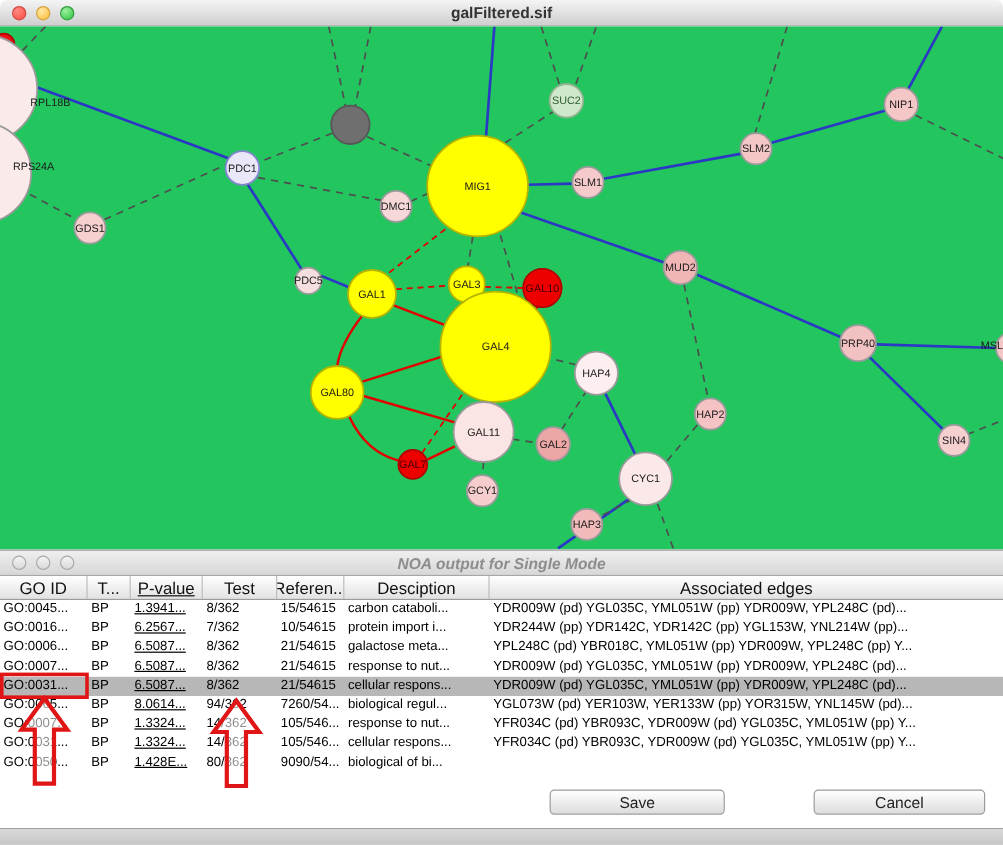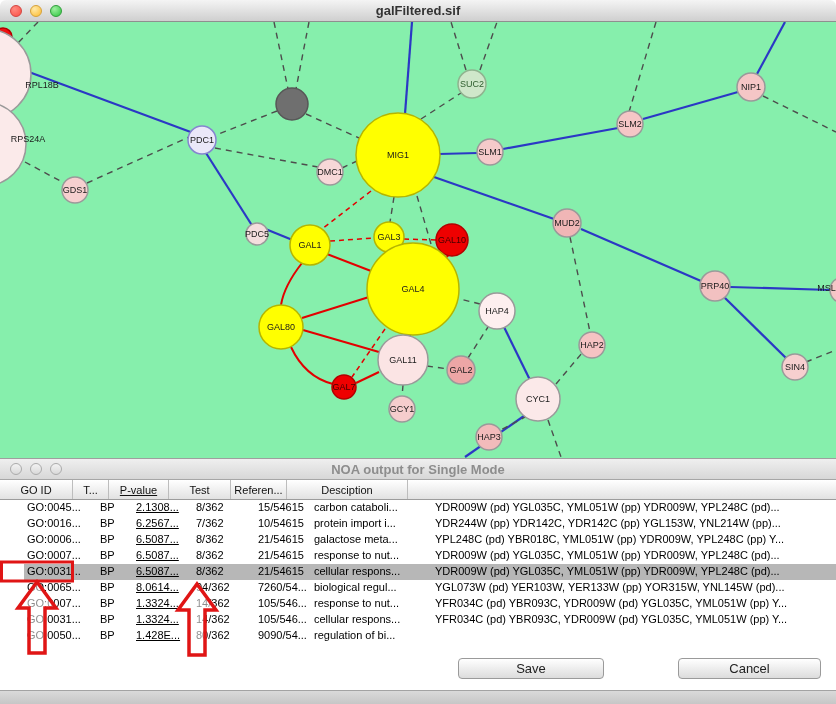--- a/index.html
+++ b/index.html
@@ -15,54 +15,54 @@
     position:absolute; left:0; top:0; width:100%; height:22px;
     background:linear-gradient(#f4f4f4,#cfcfcf);
     border-bottom:1px solid #8f8f8f;
     border-radius:6px 6px 0 0;
     display:flex; align-items:center;
   }
   .titlebar .title, .titlebar2 .title {
     position:absolute; left:0; width:100%; text-align:center;
     font-size:13px; font-weight:bold; color:#333;
   }
-  .titlebar2 .title { color:#8d8d8d; }
+  .titlebar2 .title { color:#8d8d8d;font-style:italic; }
   .tl { width:12px; height:12px; border-radius:50%; margin-left:8px; z-index:2; cursor:default; }
   .tl.first { margin-left:10px; }
   .tl.red    { background:radial-gradient(circle at 35% 30%, #ff8a80, #fb4d43); border:1px solid #d34440; }
   .tl.yellow { background:radial-gradient(circle at 35% 30%, #ffe9a8, #fdbb2f); border:1px solid #d6a13a; }
   .tl.green  { background:radial-gradient(circle at 35% 30%, #9ef0a0, #2dc53e); border:1px solid #2f9e3a; }
   .tl.inactive { background:linear-gradient(#f3f3f3,#d9d9d9); border:1px solid #ababab; }
   .canvas {
     position:absolute; left:0; top:22px; width:836px; height:436px;
-    background:#86efac; overflow:hidden;
+    background:#22c55e; overflow:hidden;
   }
   .node-label { font:9px "Liberation Sans", sans-serif; }
   
   .window-bottom { position:absolute; left:0; top:458px; width:836px; height:246px; background:#fff; }
   .titlebar2 {
     position:absolute; left:0; top:0; width:100%; height:22px;
     background:linear-gradient(#efefef,#d7d7d7);
     border-top:1px solid #9f9f9f; border-bottom:1px solid #a6a6a6;
     display:flex; align-items:center;
   }
   .thead {
     position:absolute; left:0; top:22px; width:100%; height:20px;
     display:flex;
     background:linear-gradient(#ffffff,#e2e2e2);
     border-bottom:1px solid #9c9c9c;
   }
   .th {
-    font-size:11px; color:#111;
+    font-size:14px; color:#111;
     display:flex; align-items:center; justify-content:center;
     border-right:1px solid #bdbdbd; overflow:hidden; white-space:nowrap;
   }
   .c0{width:73px;} .c1{width:36px;} .c2{width:60px;text-decoration:underline;} .c3{width:62px;}
   .c4{width:56px;} .c5{width:121px;} .c6{flex:1; border-right:none;}
-  .tbody { position:absolute; left:0; top:42px; width:100%;padding-left:24px; }
+  .tbody { position:absolute; left:0; top:42px; width:100%; }
   .trow { display:flex; height:16px; background:#fff; }
   .trow.selected { background:#b7b7b7; }
   .cell {
     font-size:11px; line-height:15px; color:#000;
     padding:0 3px; overflow:hidden; white-space:nowrap;
   }
   .btn {
     position:absolute; top:200px; height:21px;
     background:linear-gradient(#ffffff,#dcdcdc);
     border:1px solid #9a9a9a; border-radius:4px;
@@ -217,26 +217,27 @@
     <div class="title">NOA output for Single Mode</div>
   </div>
 
   <div class="thead">
       <div class="th c0">GO ID</div>
       <div class="th c1">T...</div>
       <div class="th c2">P-value</div>
       <div class="th c3">Test</div>
       <div class="th c4">Referen...</div>
       <div class="th c5">Desciption</div>
+      <div class="th c6">Associated edges</div>
     </div>
   <div class="tbody">
       <div class="trow">
         <div class="cell c0">GO:0045...</div>
         <div class="cell c1">BP</div>
-        <div class="cell c2">2.1308...</div>
+        <div class="cell c2">1.3941...</div>
         <div class="cell c3">8/362</div>
         <div class="cell c4">15/54615</div>
         <div class="cell c5">carbon cataboli...</div>
         <div class="cell c6">YDR009W (pd) YGL035C, YML051W (pp) YDR009W, YPL248C (pd)...</div>
       </div>
       <div class="trow">
         <div class="cell c0">GO:0016...</div>
         <div class="cell c1">BP</div>
         <div class="cell c2">6.2567...</div>
         <div class="cell c3">7/362</div>
@@ -297,21 +298,21 @@
         <div class="cell c4">105/546...</div>
         <div class="cell c5">cellular respons...</div>
         <div class="cell c6">YFR034C (pd) YBR093C, YDR009W (pd) YGL035C, YML051W (pp) Y...</div>
       </div>
       <div class="trow">
         <div class="cell c0">GO:0050...</div>
         <div class="cell c1">BP</div>
         <div class="cell c2">1.428E...</div>
         <div class="cell c3">80/362</div>
         <div class="cell c4">9090/54...</div>
-        <div class="cell c5">regulation of bi...</div>
+        <div class="cell c5">biological of bi...</div>
       </div>
     </div>
 
   <button class="btn btn-save">Save</button>
   <button class="btn btn-cancel">Cancel</button>
   <div class="bottomstrip"></div>
 </div>
 
 <svg class="annotation" viewBox="0 0 836 704" xmlns="http://www.w3.org/2000/svg">
   <rect x="1.5" y="562" width="71" height="19" stroke="#e01515"></rect>

